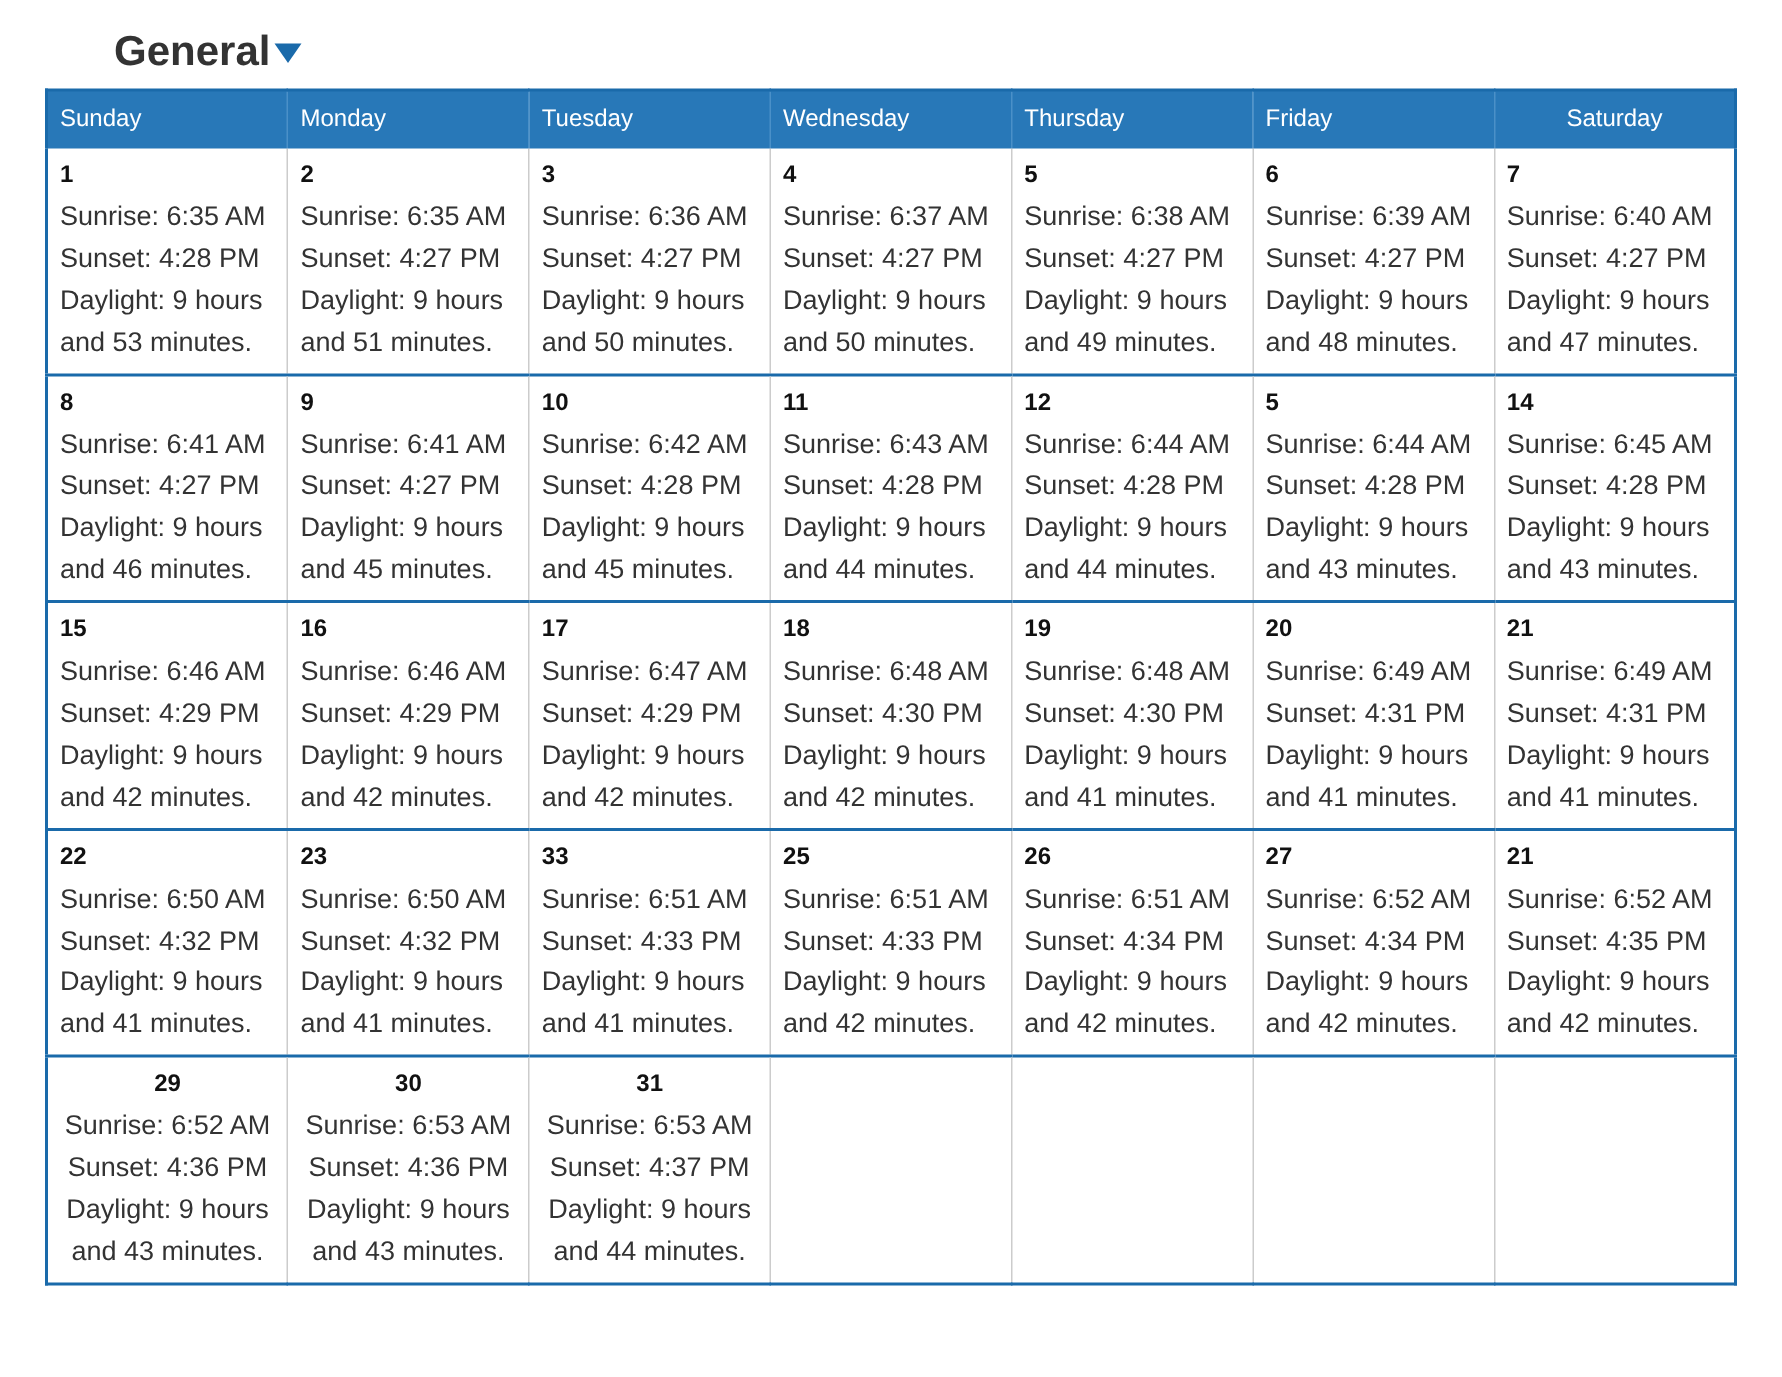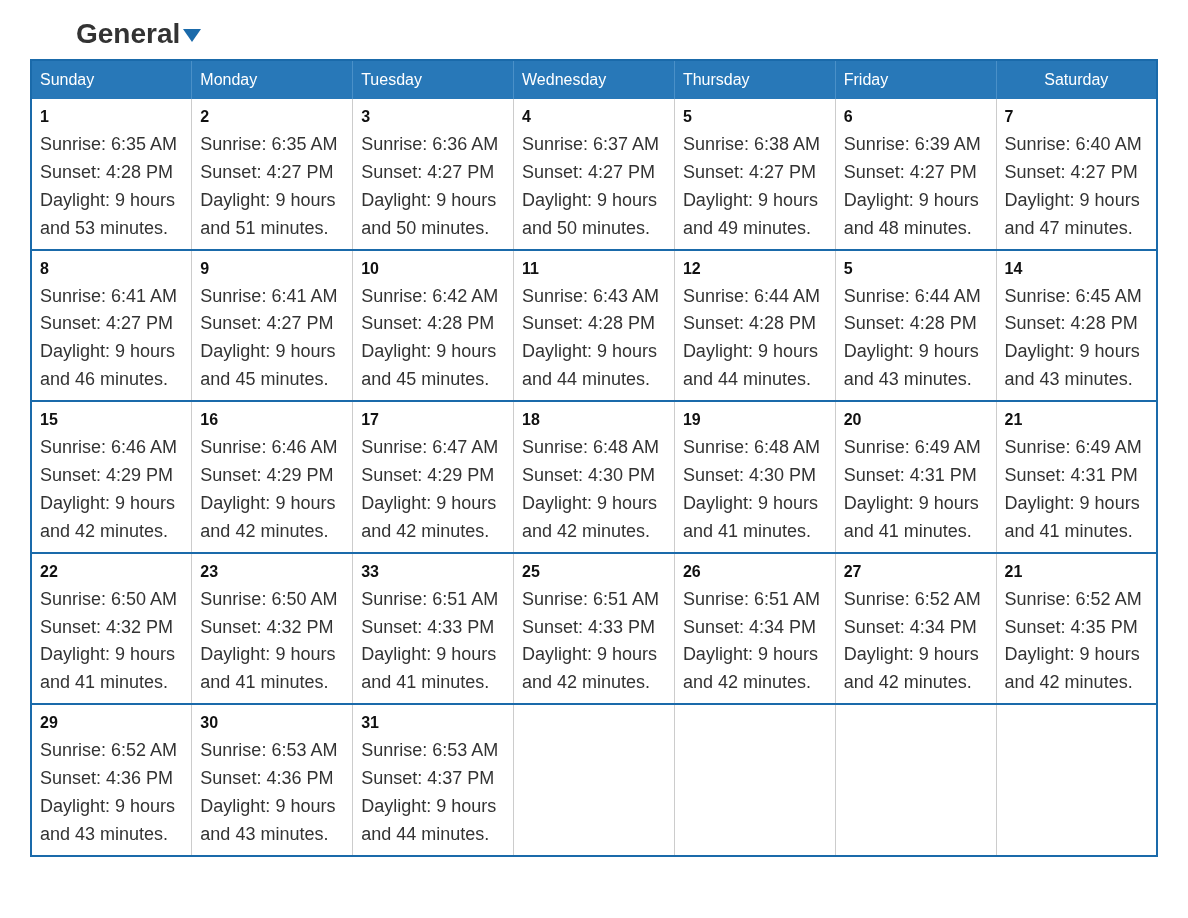--- a/index.html
+++ b/index.html
@@ -68,21 +68,21 @@
       padding: 6px 8px;
       border-right: 1px solid #ccc;
       border-bottom: 2px solid #1a6aaa;
       width: 14.28%;
       min-height: 100px;
       font-size: 13px;
       color: #333;
       line-height: 1.5;
     }
     .calendar td:last-child { border-right: none; }
-    .calendar tr:last-child td { border-bottom: none; }
+    .calendar tr:last-child td { border-bottom: none; text-align: center; }
     .day-number {
       font-size: 16px;
       font-weight: bold;
       color: #111;
       display: block;
       margin-bottom: 2px;
     }
     .day-info {
       font-size: 18px;
       color: #333;

